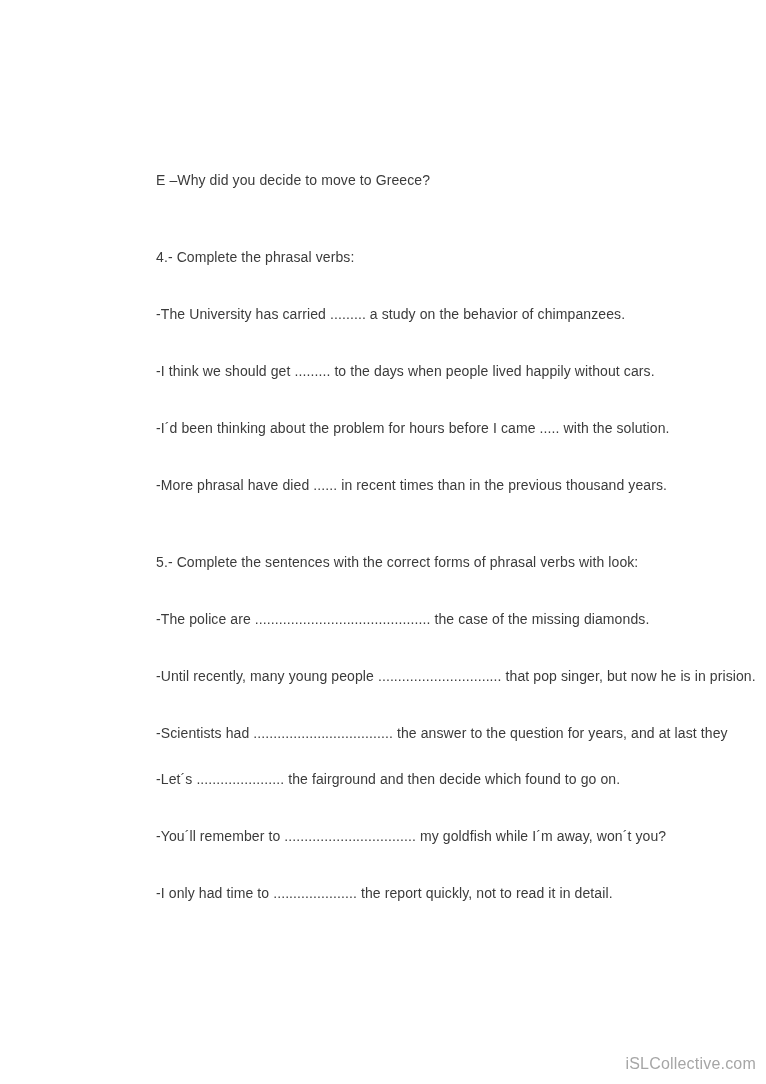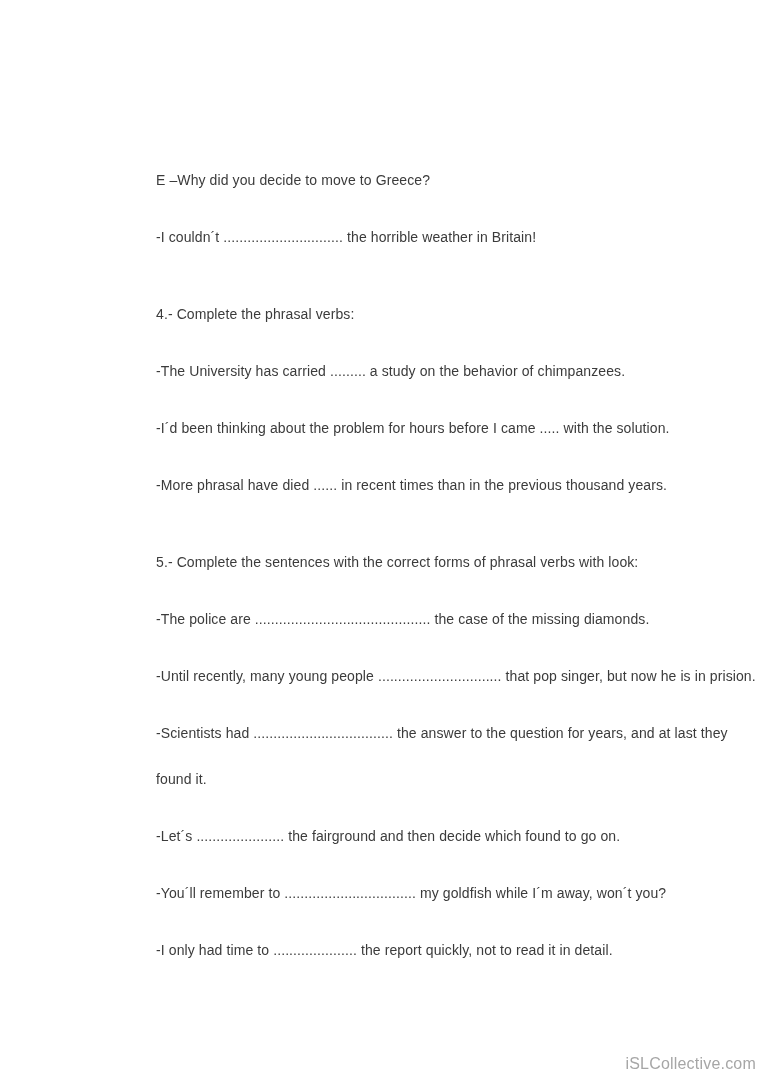--- a/index.html
+++ b/index.html
@@ -45,32 +45,31 @@
     letter-spacing: 0.2px;
   }
 </style>
 </head>
 <body>
 
 <div class="page">
   <div class="content">
 
     <p class="line">E –Why did you decide to move to Greece?</p>
-    <p class="line">-I couldn´t .............................. the horrible weather in Britain!</p>
 
     <p class="line section-gap">4.- Complete the phrasal verbs:</p>
     <p class="line">-The University has carried ......... a study on the behavior of chimpanzees.</p>
+    <p class="line">-I think we should get ......... to the days when people lived happily without cars.</p>
     <p class="line">-I´d been thinking about the problem for hours before I came ..... with the solution.</p>
     <p class="line">-More phrasal have died ...... in recent times than in the previous thousand years.</p>
 
     <p class="line section-gap">5.- Complete the sentences with the correct forms of phrasal verbs with look:</p>
     <p class="line">-The police are ............................................ the case of the missing diamonds.</p>
     <p class="line">-Until recently, many young people ............................... that pop singer, but now he is in prision.</p>
     <p class="line tight">-Scientists had ................................... the answer to the question for years, and at last they</p>
-    <p class="line">found it.</p>
     <p class="line">-Let´s ...................... the fairground and then decide which found to go on.</p>
     <p class="line">-You´ll remember to ................................. my goldfish while I´m away, won´t you?</p>
     <p class="line">-I only had time to ..................... the report quickly, not to read it in detail.</p>
 
   </div>
 
   <div class="footer">iSLCollective.com</div>
 </div>
 
 </body></html>

